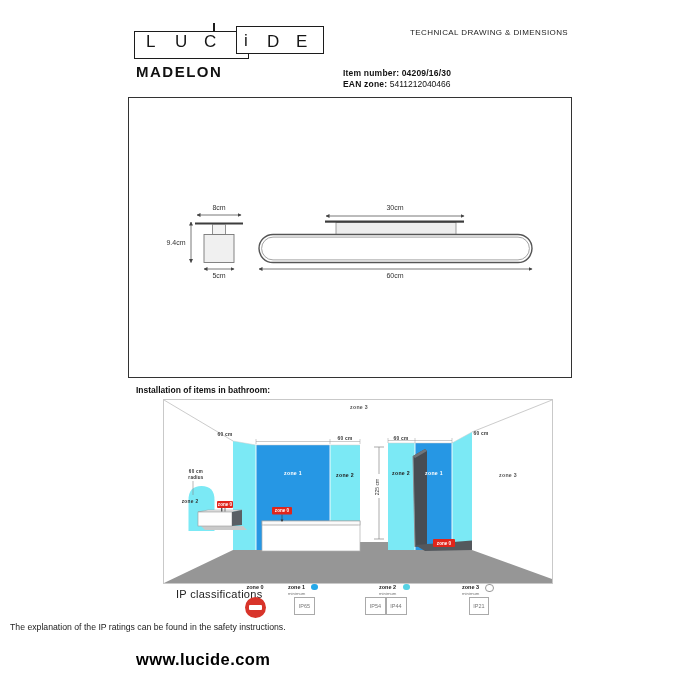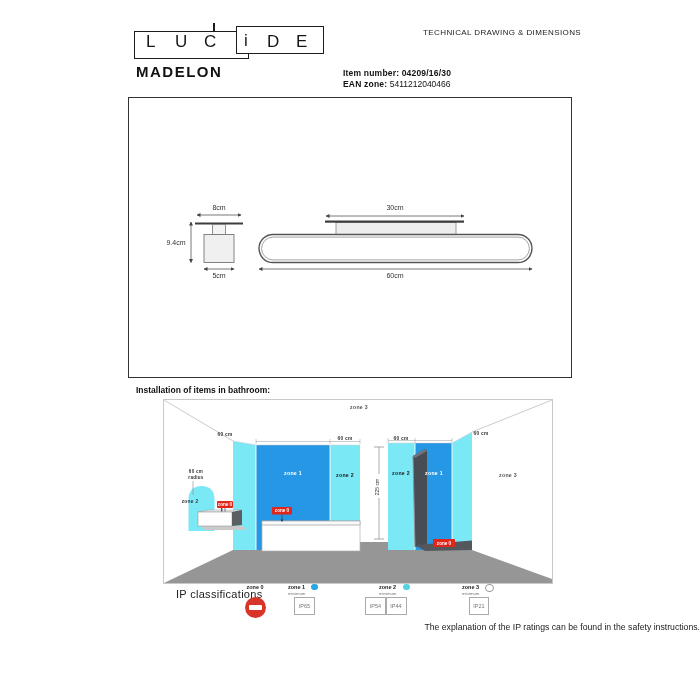--- a/index.html
+++ b/index.html
@@ -4,37 +4,37 @@
 <style>
   html,body{margin:0;padding:0;background:#fff;}
   .page{position:relative;width:700px;height:700px;background:#fff;overflow:hidden;
         font-family:"Liberation Sans",sans-serif;color:#111;}
   
   .logo{position:absolute;left:134px;top:25px;width:192px;height:36px;}
   .logo .boxA{position:absolute;left:0;top:6px;width:113px;height:26px;border:1.5px solid #1c1c1c;}
   .logo .boxB{position:absolute;left:102px;top:1px;width:86px;height:26px;border:1.5px solid #1c1c1c;background:#fff;}
   .logo .hook{position:absolute;left:79px;top:-2px;width:1.5px;height:9px;background:#1c1c1c;}
   .logo span{position:absolute;top:7px;font-size:17px;font-weight:400;color:#161616;}
-  .doc-title{position:absolute;left:410px;top:28px;font-size:8px;letter-spacing:.4px;color:#222;margin-left:13px;}
+  .doc-title{position:absolute;left:410px;top:28px;font-size:8px;letter-spacing:.4px;color:#222;}
   .product-name{position:absolute;left:136px;top:63px;font-size:15px;font-weight:700;letter-spacing:1.5px;}
   .item-block{position:absolute;left:343px;top:68px;font-size:8.5px;line-height:11px;color:#111;}
   .item-block b{letter-spacing:.2px;text-align:center;}
   .tech-box{position:absolute;left:128px;top:97px;width:442px;height:279px;border:1.5px solid #333;}
   .bath-title{position:absolute;left:136px;top:385px;font-size:8.5px;font-weight:700;}
   .bath-diagram{position:absolute;left:163px;top:399px;width:390px;height:185px;}
   
   .ip-title{position:absolute;left:176px;top:588px;font-size:11px;font-weight:400;letter-spacing:.3px;color:#222;}
   .zlabel{position:absolute;font-size:5.5px;font-weight:700;color:#222;white-space:nowrap;}
   .zmin{position:absolute;font-size:4.3px;color:#777;}
   .zdot{position:absolute;width:6.5px;height:6.5px;border-radius:50%;}
   .ipbox{position:absolute;width:19px;height:16.5px;border:1px solid #aaa;display:flex;
          align-items:center;justify-content:center;font-size:5.5px;color:#777;background:#fff;}
   .noentry{position:absolute;left:245px;top:597px;width:21px;height:21px;border-radius:50%;background:#d8342a;}
   .noentry .bar{position:absolute;left:4px;top:8.3px;width:13px;height:4.4px;background:#fff;border-radius:1px;}
-  .note{position:absolute;left:10px;top:622px;width:690px;text-align:right;font-size:8.7px;color:#222;}
+  .note{position:absolute;left:10px;top:622px;width:690px;text-align:left;font-size:8.7px;color:#222;}
   .foot1{position:absolute;left:136px;top:639px;font-size:10px;font-weight:700;letter-spacing:.2px;}
   .foot2{position:absolute;left:136px;top:650px;font-size:16.5px;font-weight:700;letter-spacing:.4px;color:#000;text-decoration:none;}
   svg text{font-family:"Liberation Sans",sans-serif;}
 </style>
 </head>
 <body>
 
 <div class="page">
 
   <div class="logo">
@@ -218,14 +218,15 @@
 
   <div class="zlabel" style="left:462px;top:584px;">zone 3</div>
   <div class="zdot" style="left:485px;top:583.5px;background:#fff;border:1px solid #999;"></div>
   <div class="zmin" style="left:462px;top:591px;">minimum</div>
   <div class="ipbox" style="left:469px;top:596.5px;width:18px;">
       <span>IP21</span>
     </div>
 
   <div class="note">The explanation of the IP ratings can be found in the safety instructions.</div>
 
+  <a class="foot2">www.lucide.com</a>
 
 </div>
 
 </body></html>

